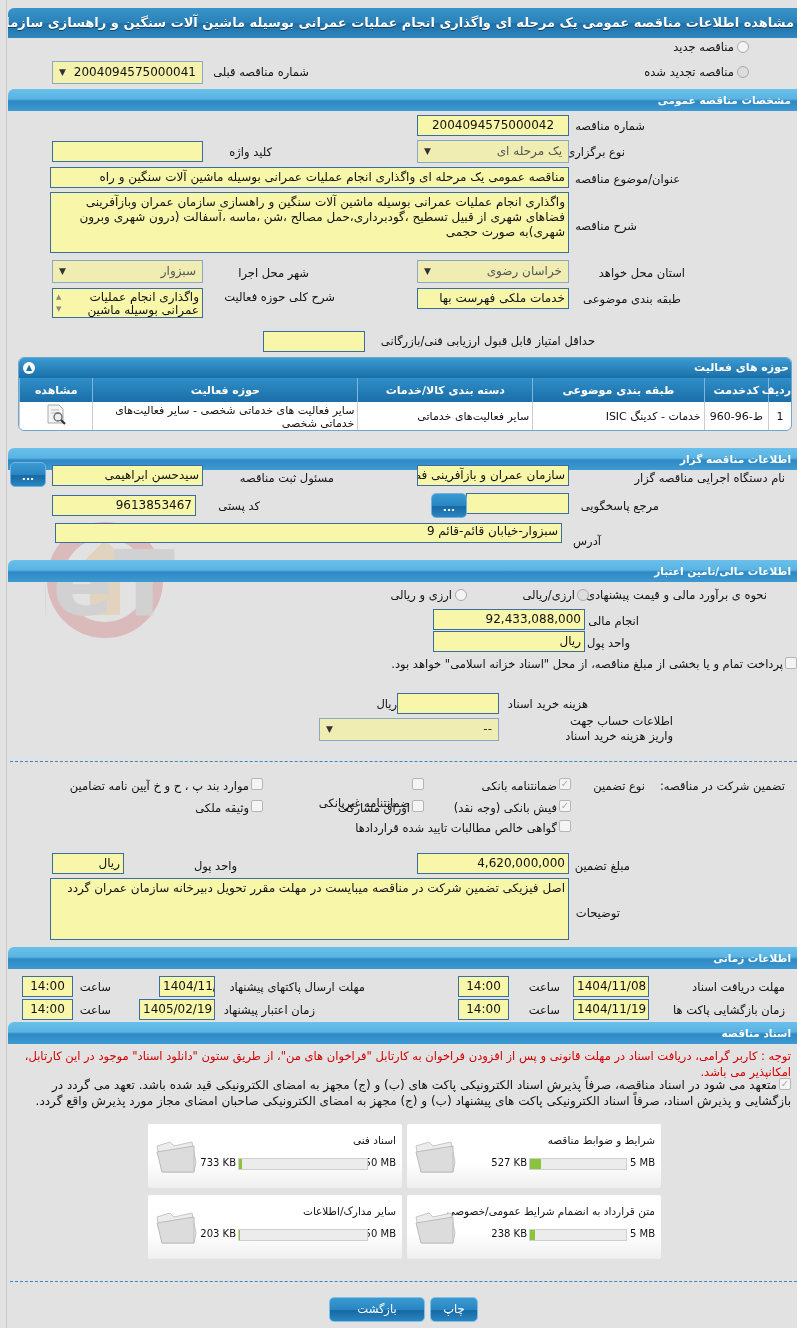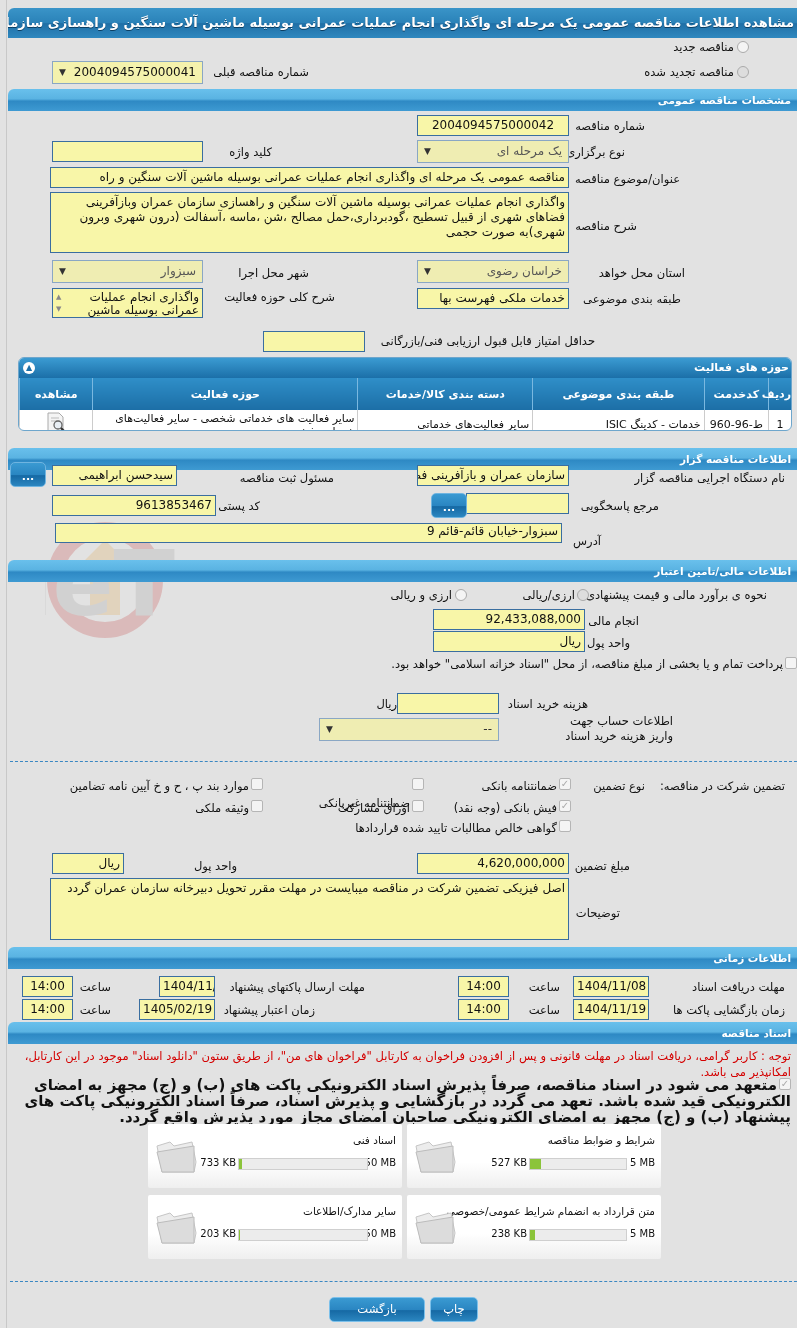--- a/index.html
+++ b/index.html
@@ -15,25 +15,25 @@
 .sel{position:absolute;background:#efedb2;border:1px solid #8aa7c4;height:23px;font-size:12px;line-height:21px;padding:0 6px;white-space:nowrap;color:#555}
 .sel .arr{position:absolute;left:6px;top:0;font-size:9px;color:#333}
 .sel.dark{color:#111;background:#f4f2ad}
 .btn-dots{position:absolute;width:36px;height:25px;border-radius:5px;background:linear-gradient(#3a9ad2 0%,#2a86c2 50%,#1669a4 55%,#2b86c0 100%);border:1px solid #6fb4e0;color:#fff;font-size:11px;font-weight:bold;text-align:center;line-height:28px}
 .radio{position:absolute;width:12px;height:12px;border-radius:50%;border:1px solid #aaa;background:#f4f4f4}
 .chk{position:absolute;width:12px;height:12px;border:1px solid #b5b5b5;background:#f4f4f4;border-radius:2px;font-size:10px;line-height:10px;text-align:center;color:#aaa}
 .table-box{position:absolute;left:18px;top:357px;width:774px;height:74px;border:1px solid #6ea6cc;border-radius:6px;background:#fff;overflow:hidden}
 .tb-title{height:20px;background:linear-gradient(#3b9bd2,#1b6fa8);color:#fff;font-weight:bold;font-size:11px;line-height:20px;padding-right:2px;position:relative}
 .tb-collapse{position:absolute;left:4px;top:4px;width:12px;height:12px;border-radius:50%;background:#fff;color:#1b6fa8;font-size:8px;line-height:12px;text-align:center}
 table.grid{width:100%;border-collapse:collapse;table-layout:fixed}
-table.grid th{background:linear-gradient(#2f8ec8,#1c6ea6);color:#fff;font-size:11px;font-weight:bold;height:32px;border-left:1px solid #7ab8e0}
+table.grid th{background:linear-gradient(#2f8ec8,#1c6ea6);color:#fff;font-size:11px;font-weight:bold;height:24px;border-left:1px solid #7ab8e0}
 table.grid td{font-size:11px;height:29px;border-left:1px solid #ccc;padding:0 3px;line-height:13px;vertical-align:middle}
 .dashed{position:absolute;left:10px;right:0;border-top:1px dashed #3a87c2}
 .note-red{position:absolute;right:6px;left:4px;color:#d40000;font-size:11.5px;line-height:16px}
-.note-bold{position:absolute;right:6px;left:4px;color:#111;font-weight:bold;font-size:15px;line-height:16px}
+.note-bold{position:absolute;right:6px;left:4px;color:#111;font-weight:normal;font-size:12px;line-height:16px}
 .doc-card{position:absolute;width:254px;height:64px;background:linear-gradient(#ffffff 60%,#efefef);border-radius:2px}
 .doc-card .title{position:absolute;right:6px;top:10px;font-size:10.5px;white-space:nowrap}
 .doc-card .max{position:absolute;right:6px;top:33px;font-size:10px;direction:ltr}
 .doc-card .bar{position:absolute;right:34px;top:34px;width:98px;height:12px;background:#ececec;border:1px solid #cfcfcf}
 .doc-card .bar .fill{position:absolute;left:0;top:0;bottom:0;background:#8bc43a}
 .doc-card .size{position:absolute;top:33px;font-size:10px;direction:ltr;white-space:nowrap}
 .doc-card .folder{position:absolute;left:6px;top:8px;width:44px;height:44px}
 .bbtn{position:absolute;height:25px;border-radius:5px;background:linear-gradient(#3a9ad2 0%,#2a86c2 50%,#1669a4 55%,#2b86c0 100%);border:1px solid #7cc0ea;color:#fff;font-size:11.5px;text-align:center;line-height:23px}
 .watermark{position:absolute;left:45px;top:520px;width:600px;height:120px;opacity:.22;pointer-events:none}
 </style>
@@ -126,28 +126,28 @@
       </td>
     </tr>
   </tbody>
     </table>
 </div>
 
 <div class="sec" style="top:448px">اطلاعات مناقصه گزار</div>
 <div class="lbl" style="right:12px;top:471px">نام دستگاه اجرایی مناقصه گزار</div>
 <div class="inp" style="right:228px;top:465px;width:152px">سازمان عمران و بازآفرینی فضاهای شهری</div>
 <div class="lbl" style="right:463px;top:471px">مسئول ثبت مناقصه</div>
-<div class="inp" style="left:52px;top:465px;width:125px">سیدحسن ابراهیمی</div>
+<div class="inp" style="left:52px;top:465px;width:151px">سیدحسن ابراهیمی</div>
 <div class="btn-dots" style="left:10px;top:462px">...</div>
 
 <div class="lbl" style="right:138px;top:499px">مرجع پاسخگویی</div>
 <div class="inp" style="right:228px;top:493px;width:103px"></div>
 <div class="btn-dots" style="right:330px;top:493px">...</div>
 <div class="lbl" style="right:537px;top:499px">کد پستی</div>
-<div class="inp num" style="left:52px;top:495px;width:164px">9613853467</div>
+<div class="inp num" style="left:52px;top:495px;width:144px">9613853467</div>
 
 <div class="lbl" style="right:196px;top:534px">آدرس</div>
 <div class="inp" style="right:235px;left:55px;top:523px;height:20px;line-height:15px">سبزوار-خیابان قائم-قائم 9</div>
 
 <div class="sec" style="top:560px">اطلاعات مالی/تامین اعتبار</div>
 <div class="lbl" style="right:30px;top:588px">نحوه ی برآورد مالی و قیمت پیشنهادی</div>
 <div class="radio" style="right:208px;top:589px;background:#ddd"></div>
 <div class="lbl" style="right:222px;top:588px">ارزی/ریالی</div>
 <div class="radio" style="right:330px;top:589px"></div>
 <div class="lbl" style="right:345px;top:588px">ارزی و ریالی</div>

